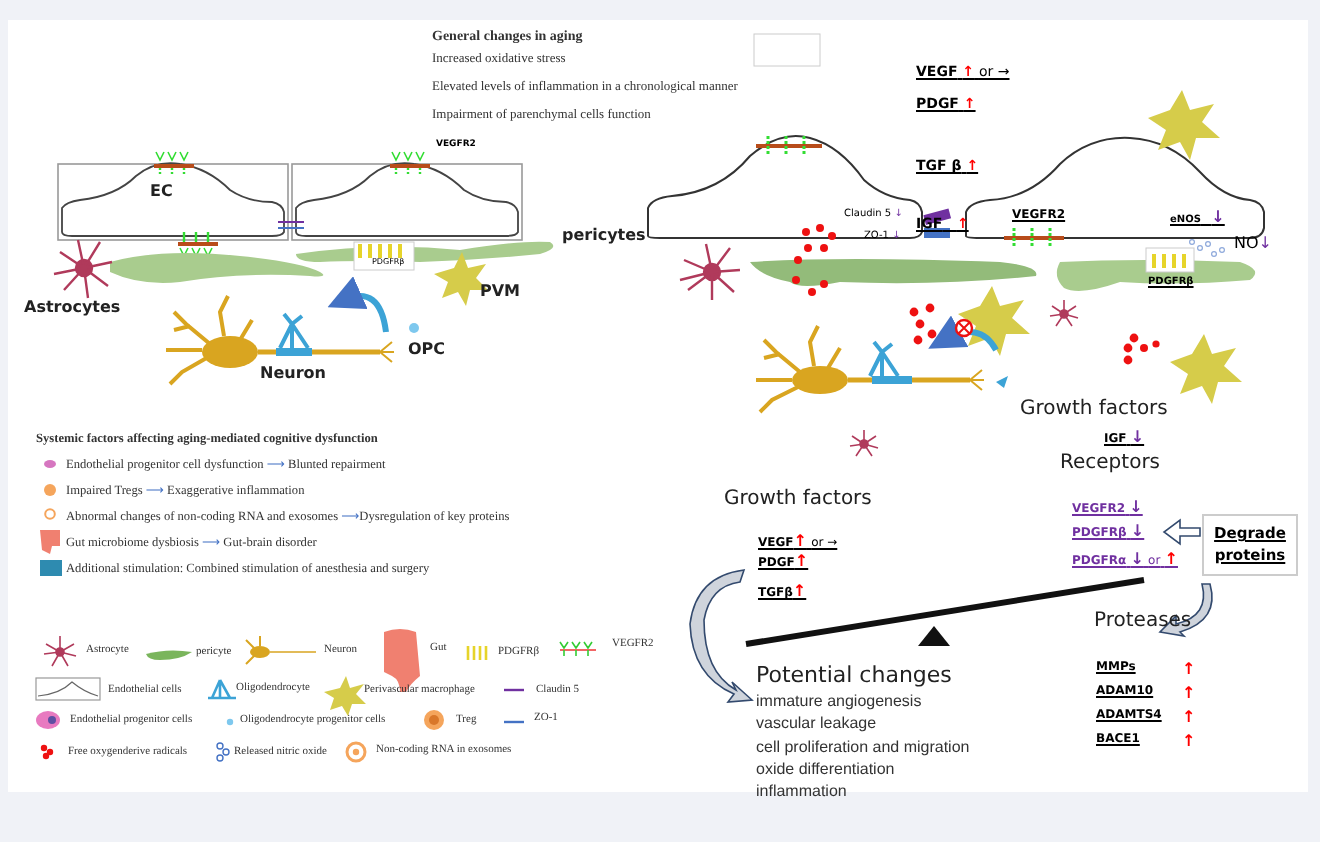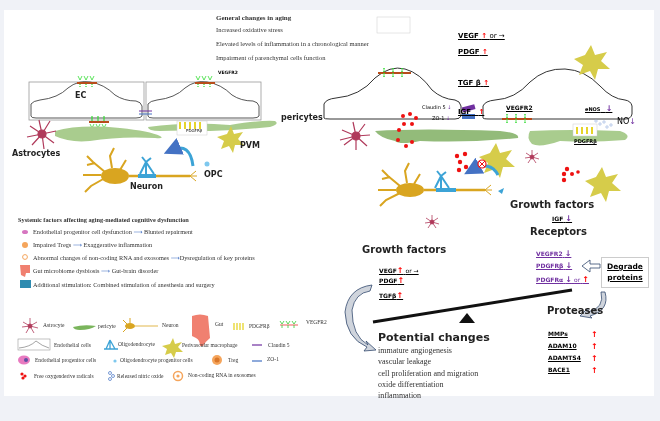--- a/index.html
+++ b/index.html
@@ -11,22 +11,22 @@
   .lbl { font-family:"DejaVu Sans", sans-serif; font-weight:bold; font-size:8px; color:#222; white-space:nowrap; }
   .gen-title { font-weight:bold; font-size:7px; }
   .gen-item { font-size:6.5px; }
   .sys-title { font-weight:bold; font-size:6.3px; }
   .sys-item { font-size:6.3px; }
   .leg { font-size:5.5px; color:#333; white-space:nowrap; }
   .up { color:#ff0000; }
   .down { color:#7030a0; }
   .fac { font-family:"DejaVu Sans", sans-serif; font-weight:bold; font-size:7px; white-space:nowrap;text-decoration:underline; }
   .rec { color:#7030a0; }
-  .big { font-family:"DejaVu Sans", sans-serif; font-weight:bold; font-size:10px; color:#222; white-space:nowrap; }
-  .pc { font-family:Liberation Serif, serif; font-size:8px; color:#333; white-space:nowrap; line-height:11px; }
+  .big { font-family:"DejaVu Sans", sans-serif; font-weight:normal; font-size:10px; color:#222; white-space:nowrap; }
+  .pc { font-family:Liberation Sans, sans-serif; font-size:8px; color:#333; white-space:nowrap; line-height:11px; }
   svg { position:absolute; left:0; top:0; }
 </style>
 </head>
 <body>
 
 <div class="panel"></div>
 
 <svg width="660" height="421">
   <defs>
     <marker id="arrBlue" markerWidth="6" markerHeight="6" refX="3" refY="3" orient="auto">

